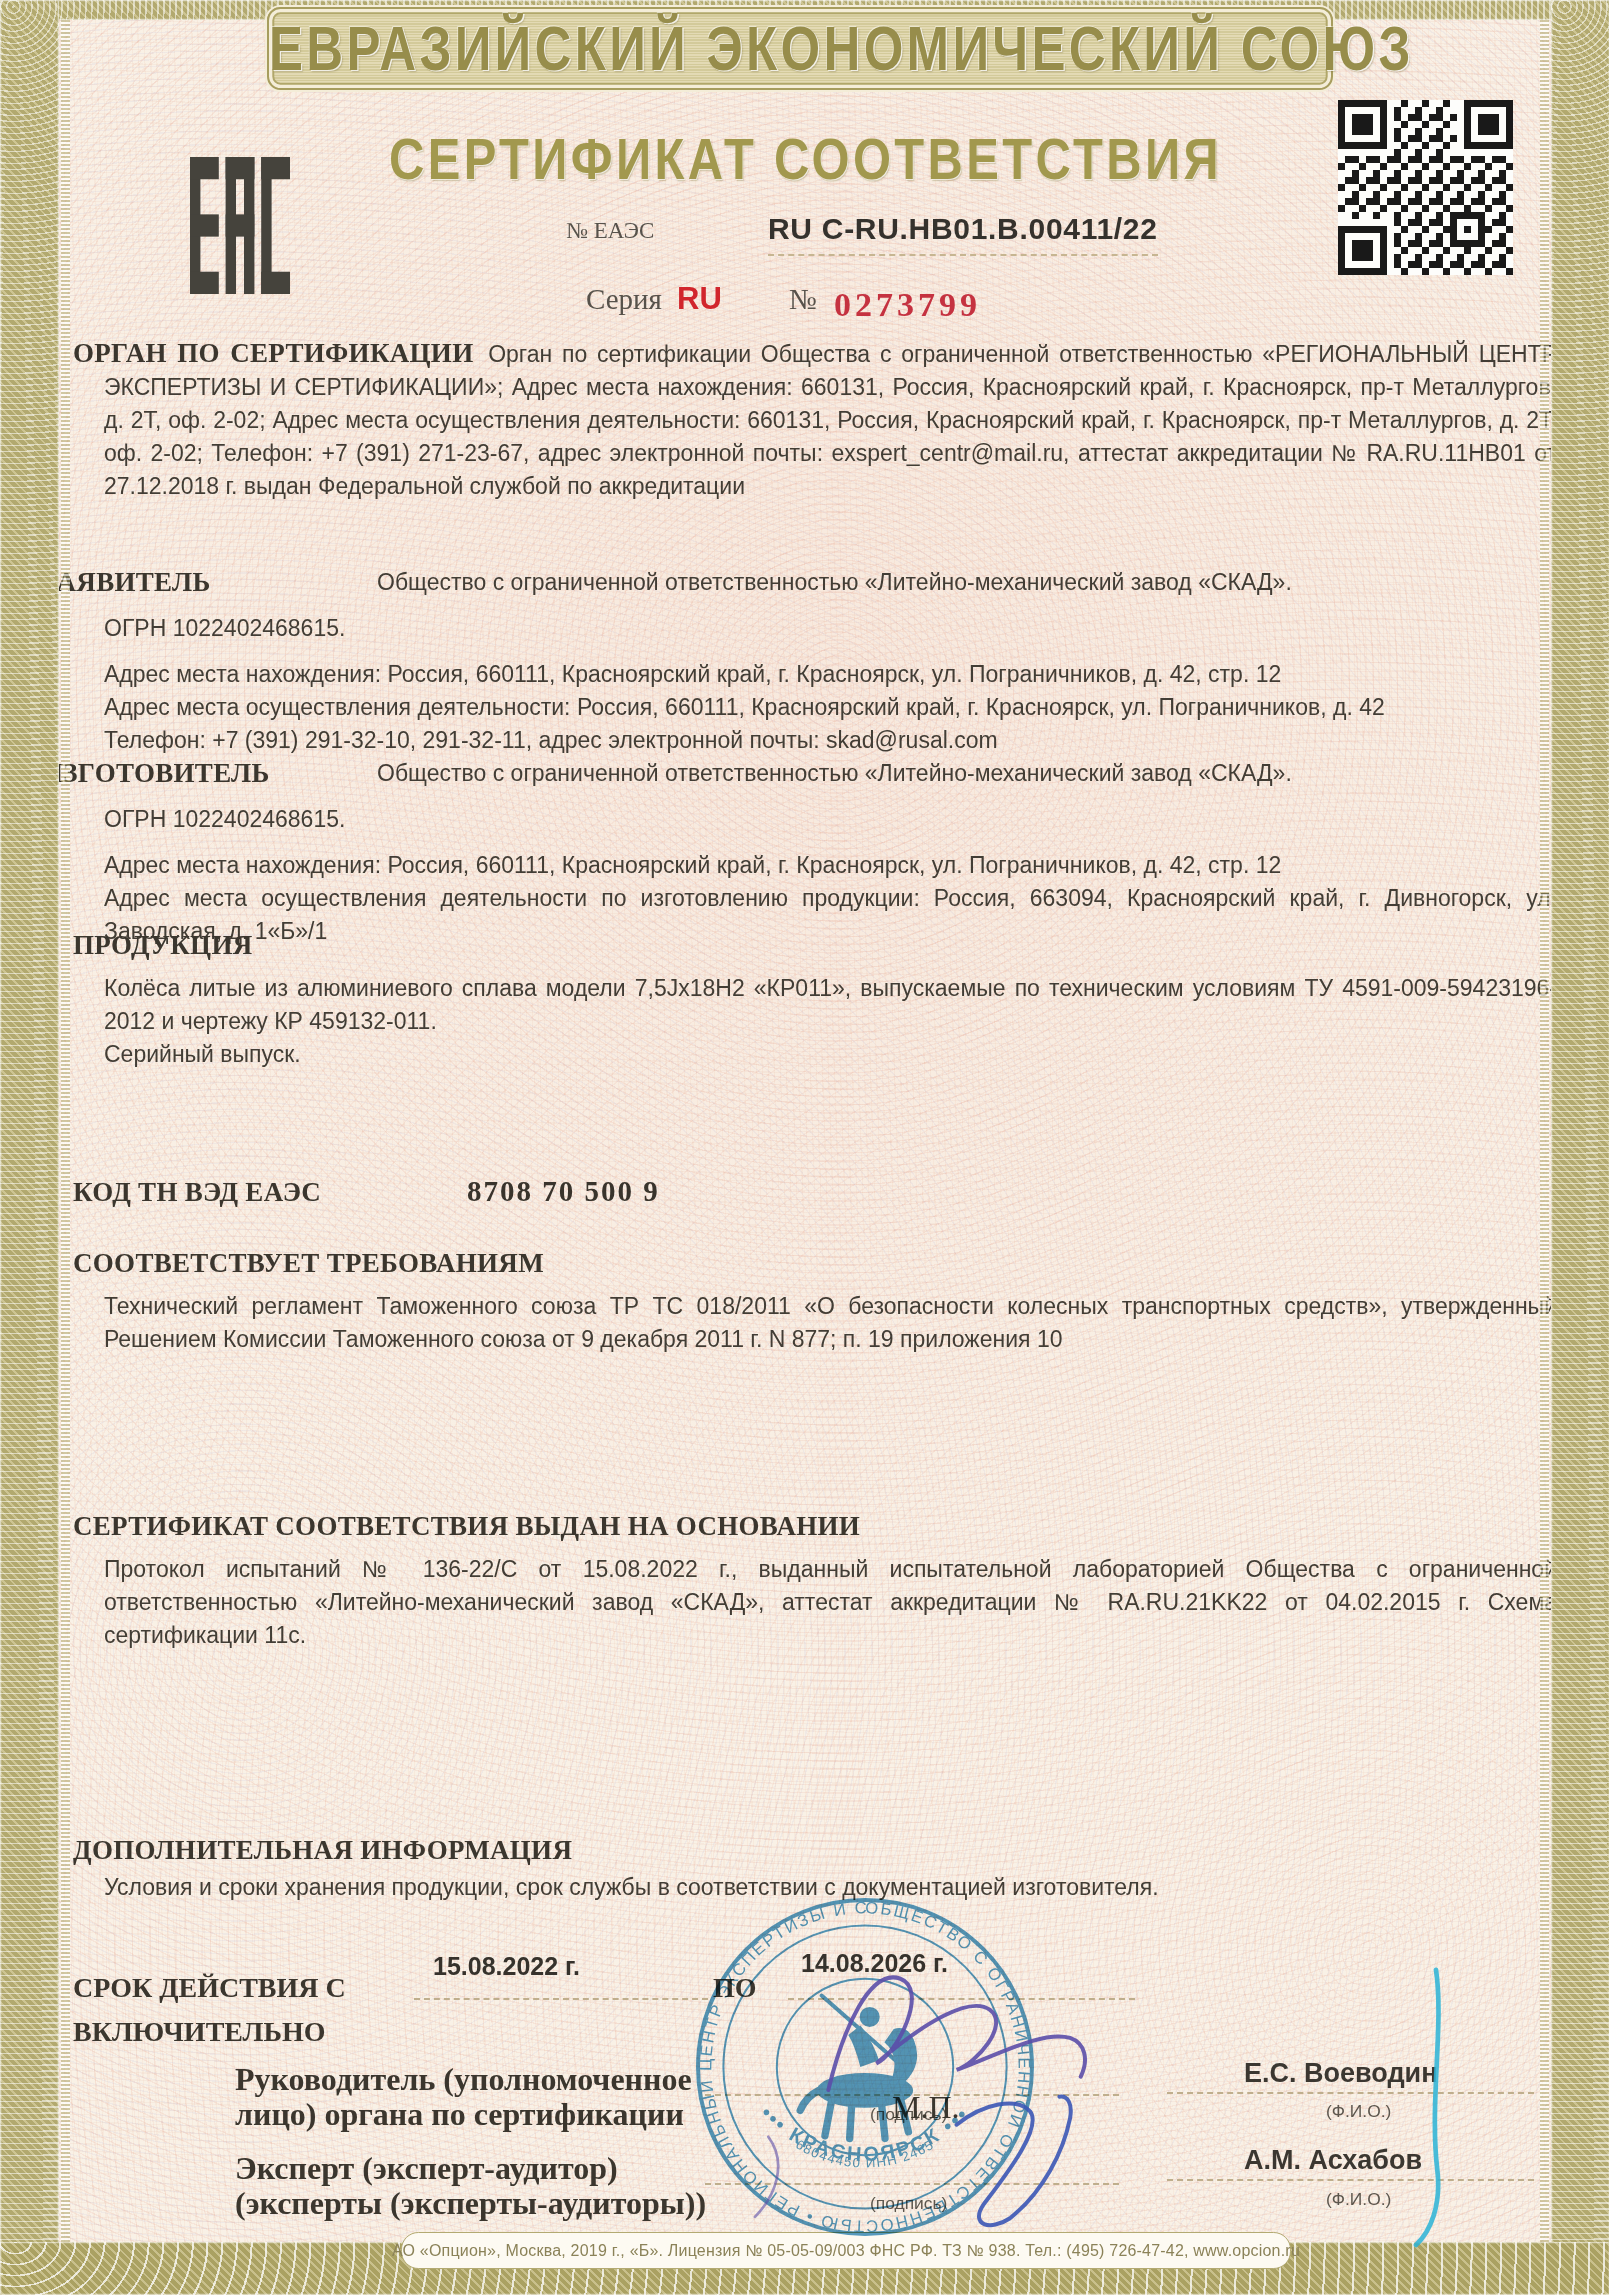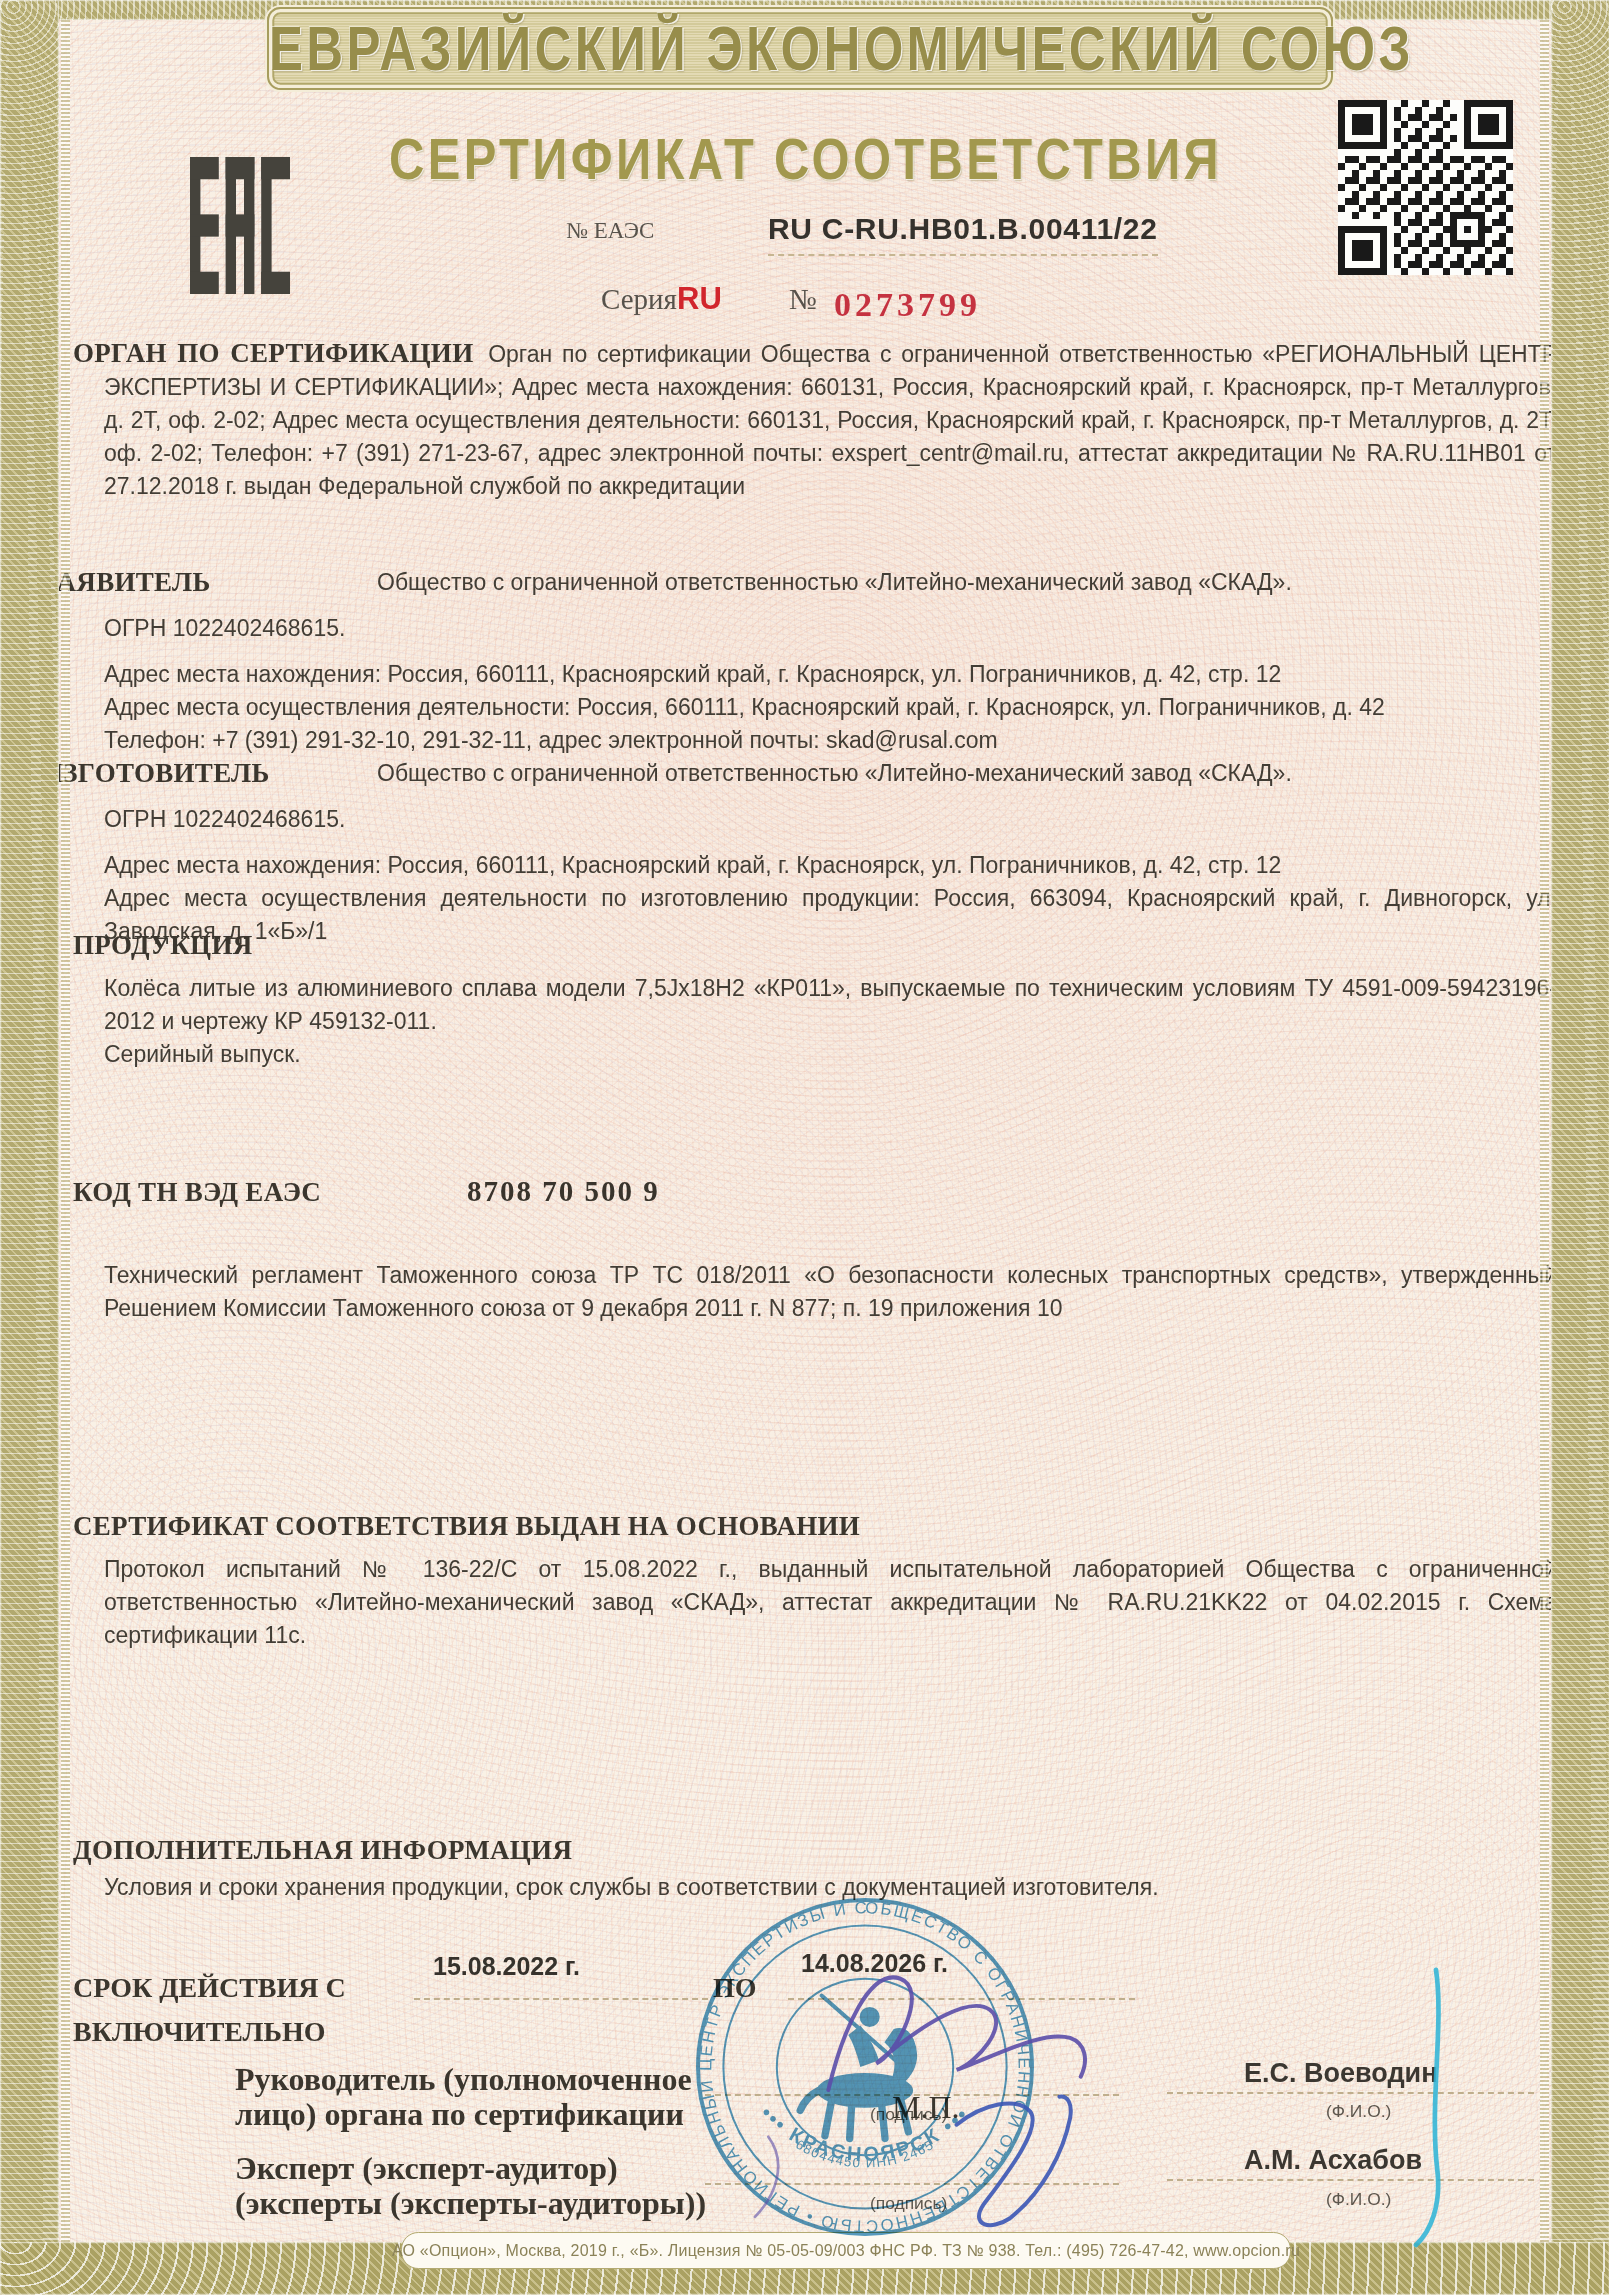--- a/index.html
+++ b/index.html
@@ -43,21 +43,21 @@
   .eac{position:absolute;left:190px;top:157px;z-index:2;}
   .qr{position:absolute;left:1338px;top:100px;width:175px;height:175px;z-index:4;}
   
   .doc-title{position:absolute;left:281px;top:131px;width:1049px;text-align:center;z-index:2;
     font-weight:bold;font-size:49px;letter-spacing:3.3px;color:#a2984e;white-space:nowrap;
     transform:scaleY(1.18);text-shadow:0.7px 0.7px 0 rgba(255,255,255,.65),1.3px 2px 1.3px rgba(130,120,60,.35);}
   .serif{font-family:"Liberation Serif",serif;}
   .num-label{position:absolute;left:566px;top:218px;font-size:23px;color:#57524b;z-index:2;}
   .num-value{position:absolute;left:768px;top:212px;font-size:30px;font-weight:bold;color:#35322d;
     letter-spacing:0.7px;z-index:2;padding-bottom:8px;border-bottom:2px dashed #c6b591;}
-  .series-label{position:absolute;left:601px;top:283px;font-size:29px;color:#57524b;z-index:2;}
+  .series-label{position:absolute;left:586px;top:283px;font-size:29px;color:#57524b;z-index:2;}
   .series-value{position:absolute;left:677px;top:281px;font-size:31px;font-weight:bold;color:#d1252c;z-index:2;}
   .blank-no{position:absolute;left:789px;top:283px;font-size:29px;color:#57524b;z-index:2;}
   .blank-no-value{position:absolute;left:834px;top:286px;font-size:34px;font-weight:bold;color:#c53240;
     letter-spacing:4px;z-index:2;}
   
   .sec{position:absolute;left:73px;width:1484px;z-index:2;}
   .sec-head{font-family:"Liberation Serif",serif;font-weight:bold;font-size:27px;color:#3b362e;letter-spacing:0.3px;}
   .headblock{display:inline-block;width:304px;vertical-align:top;}
   .body-text{font-size:23px;line-height:33px;color:#423d35;text-align:justify;}
   .hang{padding-left:31px;text-indent:-31px;}
@@ -186,20 +186,21 @@
     <div><span class="sec-head">ПРОДУКЦИЯ</span></div>
     <div class="body-text indent gap-top">Колёса литые из алюминиевого сплава модели 7,5Jx18H2 «КР011», выпускаемые по техническим условиям ТУ 4591-009-59423196-2012 и чертежу КР 459132-011.</div>
     <div class="body-text indent">Серийный выпуск.</div>
   </div>
 
   <div class="sec" style="top:1175px">
     <span class="sec-head code-head">КОД ТН ВЭД ЕАЭС</span><span class="code-value">8708 70 500 9</span>
   </div>
 
   <div class="sec" style="top:1248px">
+    <div><span class="sec-head">СООТВЕТСТВУЕТ ТРЕБОВАНИЯМ</span></div>
     <div class="body-text indent gap-top">Технический регламент Таможенного союза ТР ТС 018/2011 «О безопасности колесных транспортных средств», утвержденный Решением Комиссии Таможенного союза от 9 декабря 2011 г. N 877; п. 19 приложения 10</div>
   </div>
 
   <div class="sec" style="top:1511px">
     <div><span class="sec-head">СЕРТИФИКАТ СООТВЕТСТВИЯ  ВЫДАН НА ОСНОВАНИИ</span></div>
     <div class="body-text indent gap-top">Протокол испытаний № 136-22/С от 15.08.2022 г., выданный испытательной лабораторией Общества с ограниченной ответственностью «Литейно-механический завод «СКАД», аттестат аккредитации № RA.RU.21KK22 от 04.02.2015 г. Схема сертификации 11с.</div>
   </div>
 
   <div class="sec" style="top:1835px">
     <div><span class="sec-head">ДОПОЛНИТЕЛЬНАЯ ИНФОРМАЦИЯ</span></div>

